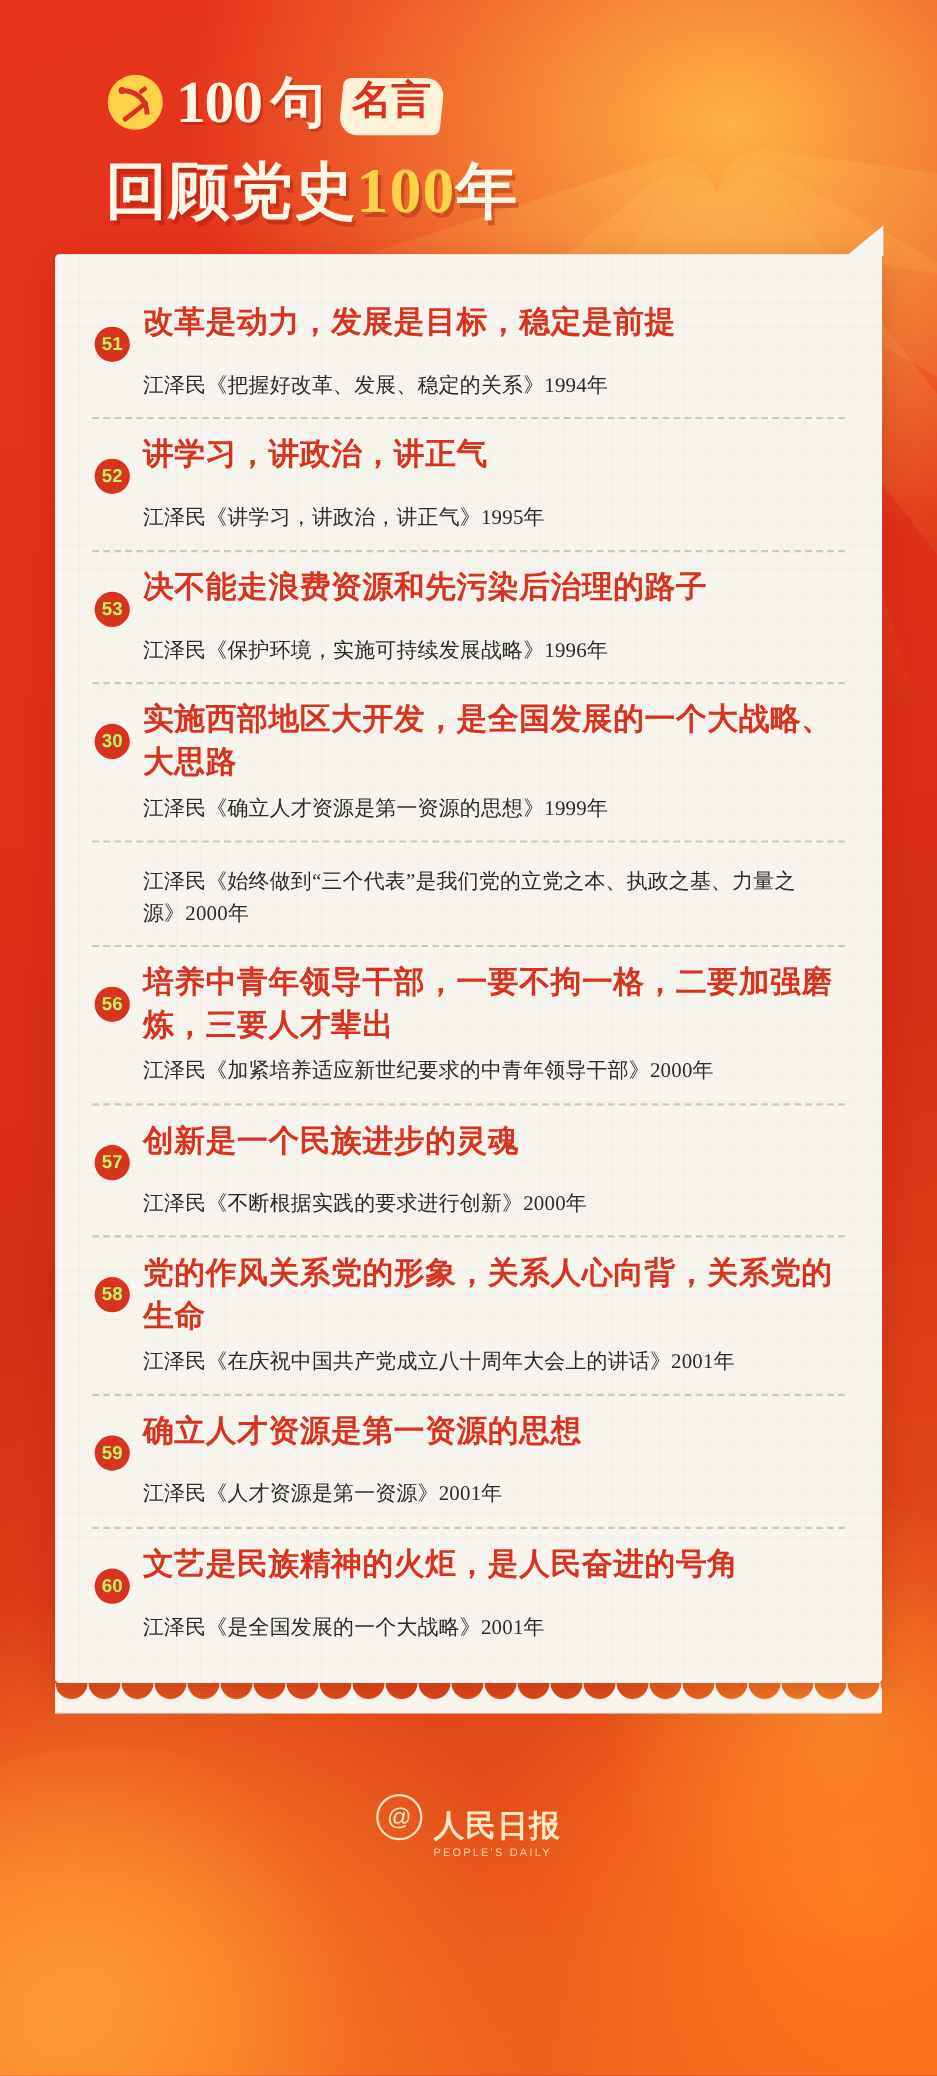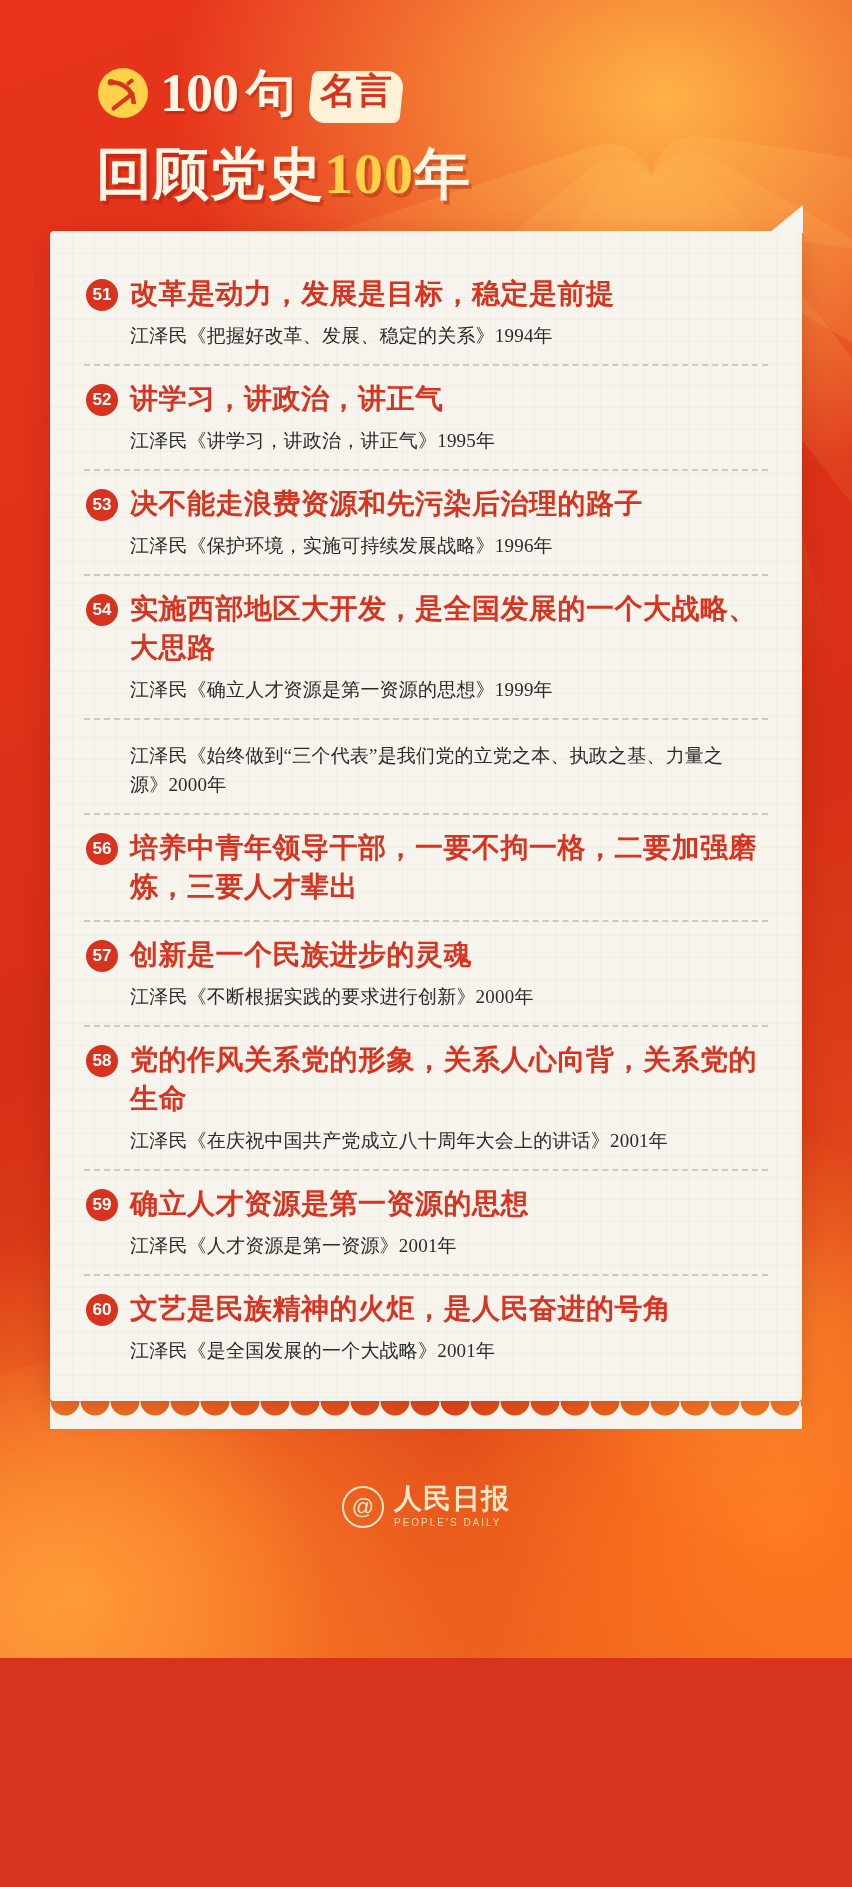--- a/index.html
+++ b/index.html
@@ -10,21 +10,21 @@
   body {
     width: 852px;
     height: 1887px;
     overflow: hidden;
     font-family: "Liberation Sans", sans-serif;
   }
 
   .poster {
     position: relative;
     width: 852px;
-    height: 1658px;
+    height: 1887px;
     overflow: hidden;
     background:
       radial-gradient(ellipse 900px 700px at 78% 6%, #ffb347 0%, rgba(255,179,71,0) 55%),
       radial-gradient(ellipse 700px 600px at 10% 96%, #ff8a2b 0%, rgba(255,138,43,0) 60%),
       radial-gradient(ellipse 600px 500px at 92% 92%, #ff7a1f 0%, rgba(255,122,31,0) 60%),
       linear-gradient(160deg, #e8341d 0%, #e03219 30%, #d62f16 55%, #e24a1a 80%, #f0691f 100%);
   }
 
   
   .rays {
@@ -193,28 +193,28 @@
     display: flex;
     align-items: flex-start;
     gap: 12px;
   }
   .q-num {
     flex: 0 0 auto;
     width: 32px;
     height: 32px;
     border-radius: 50%;
     background: #d8331e;
-    color: #ffffff;
+    color: #bef264;
     font-family: "Liberation Sans", sans-serif;
     font-size: 17px;
     font-weight: bold;
     display: flex;
     align-items: center;
     justify-content: center;
-    margin-top: 4px;
+    margin-top: 22px;
   }
   .q-text {
     font-family: "Liberation Serif", serif;
     font-weight: bold;
     font-size: 28px;
     line-height: 1.38;
     color: #d8331e;
     letter-spacing: .5px;
   }
   .q-src {
@@ -252,20 +252,21 @@
     justify-content: center;
     font-family: "Liberation Sans", sans-serif;
   }
   .logo-text .cn {
     font-family: "Liberation Serif", serif;
     font-weight: bold;
     font-size: 28px;
     line-height: 1;
     color: #ffe9c9;
     letter-spacing: 1px;
+    margin-top: 33px;
   }
   .logo-text .en {
     font-family: "Liberation Sans", sans-serif;
     font-size: 10px;
     letter-spacing: 2px;
     color: #ffd9ab;
     margin-top: 4px;
   }
 </style>
 </head>
@@ -334,35 +335,36 @@
       <div class="quote">
         <div class="q-head">
           <div class="q-num">53</div>
           <div class="q-text">决不能走浪费资源和先污染后治理的路子</div>
         </div>
         <div class="q-src">江泽民《保护环境，实施可持续发展战略》1996年</div>
       </div>
 
       <div class="quote">
         <div class="q-head">
-          <div class="q-num">54</div>
+          <div class="q-num">30</div>
           <div class="q-text">实施西部地区大开发，是全国发展的一个大战略、大思路</div>
         </div>
         <div class="q-src">江泽民《确立人才资源是第一资源的思想》1999年</div>
       </div>
 
       <div class="quote">
         <div class="q-src">江泽民《始终做到“三个代表”是我们党的立党之本、执政之基、力量之源》2000年</div>
       </div>
 
       <div class="quote">
         <div class="q-head">
           <div class="q-num">56</div>
           <div class="q-text">培养中青年领导干部，一要不拘一格，二要加强磨炼，三要人才辈出</div>
         </div>
+        <div class="q-src">江泽民《加紧培养适应新世纪要求的中青年领导干部》2000年</div>
       </div>
 
       <div class="quote">
         <div class="q-head">
           <div class="q-num">57</div>
           <div class="q-text">创新是一个民族进步的灵魂</div>
         </div>
         <div class="q-src">江泽民《不断根据实践的要求进行创新》2000年</div>
       </div>
 

